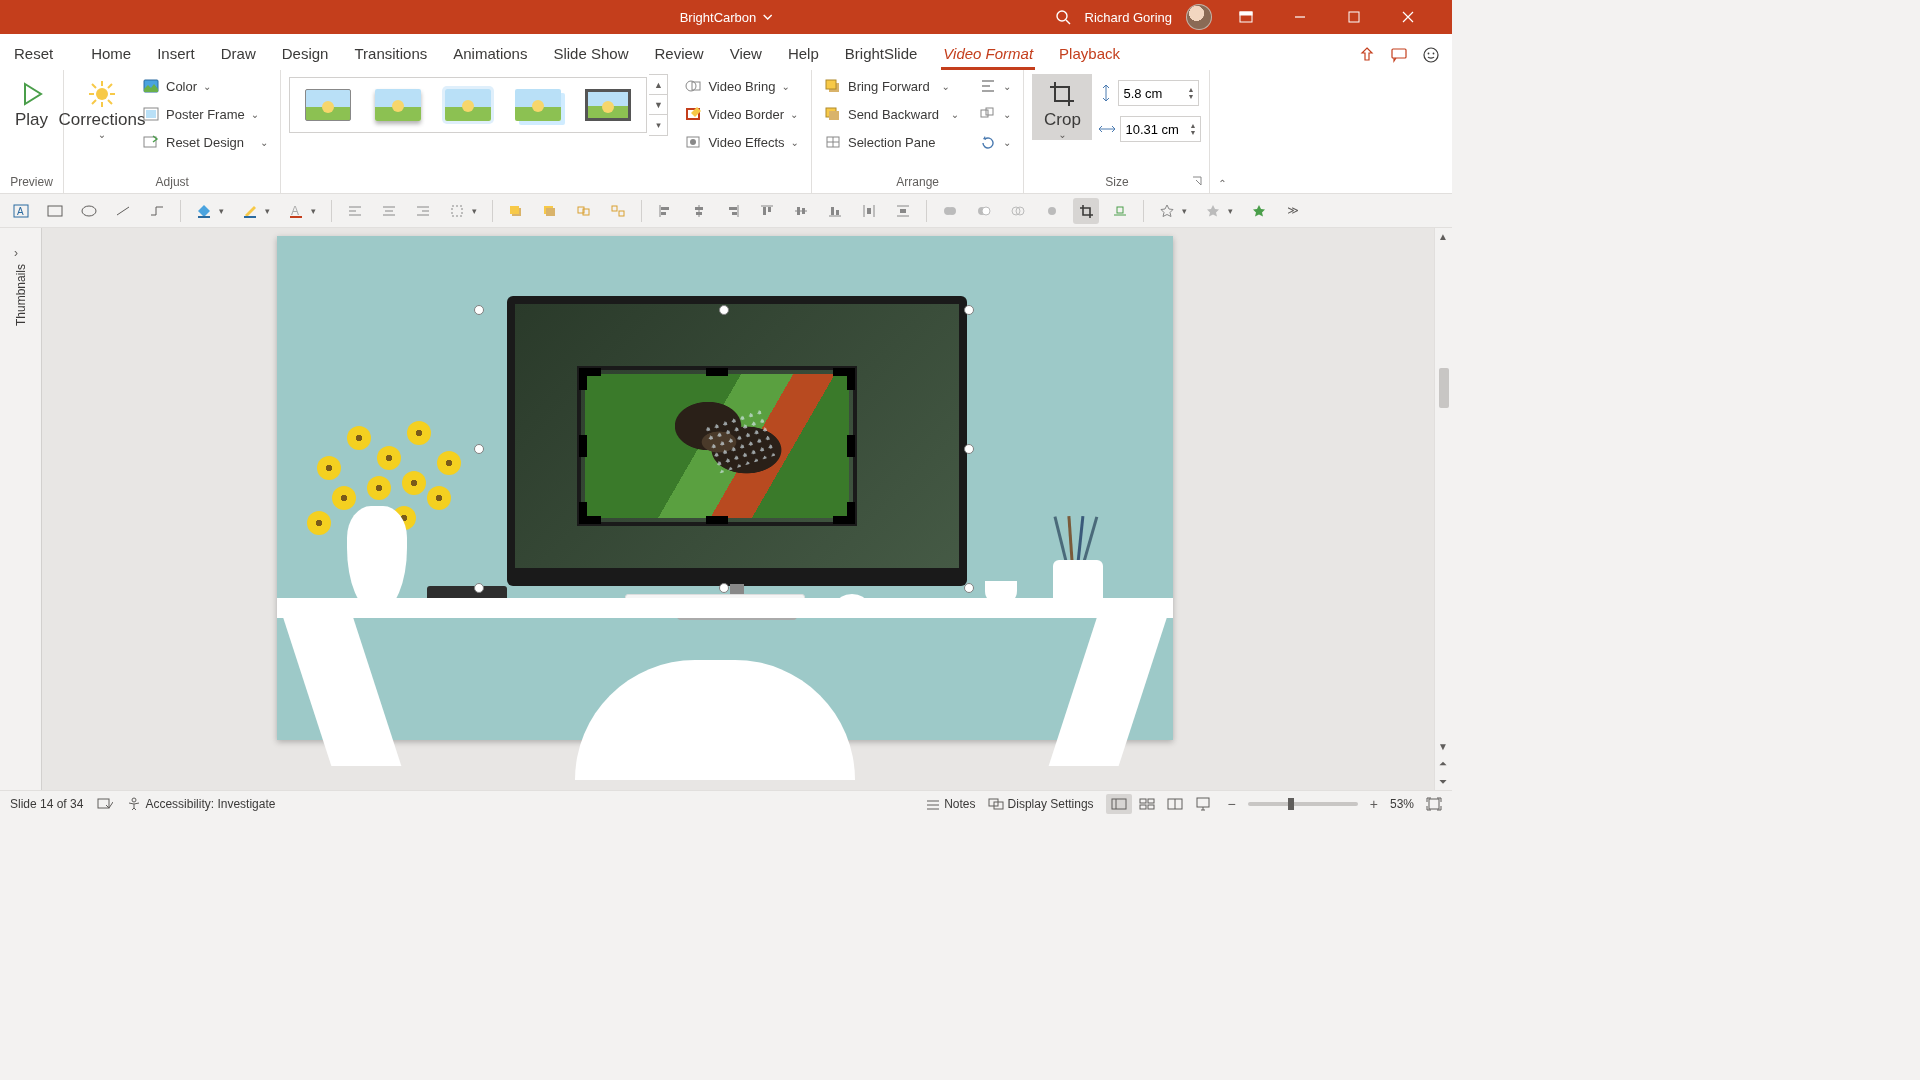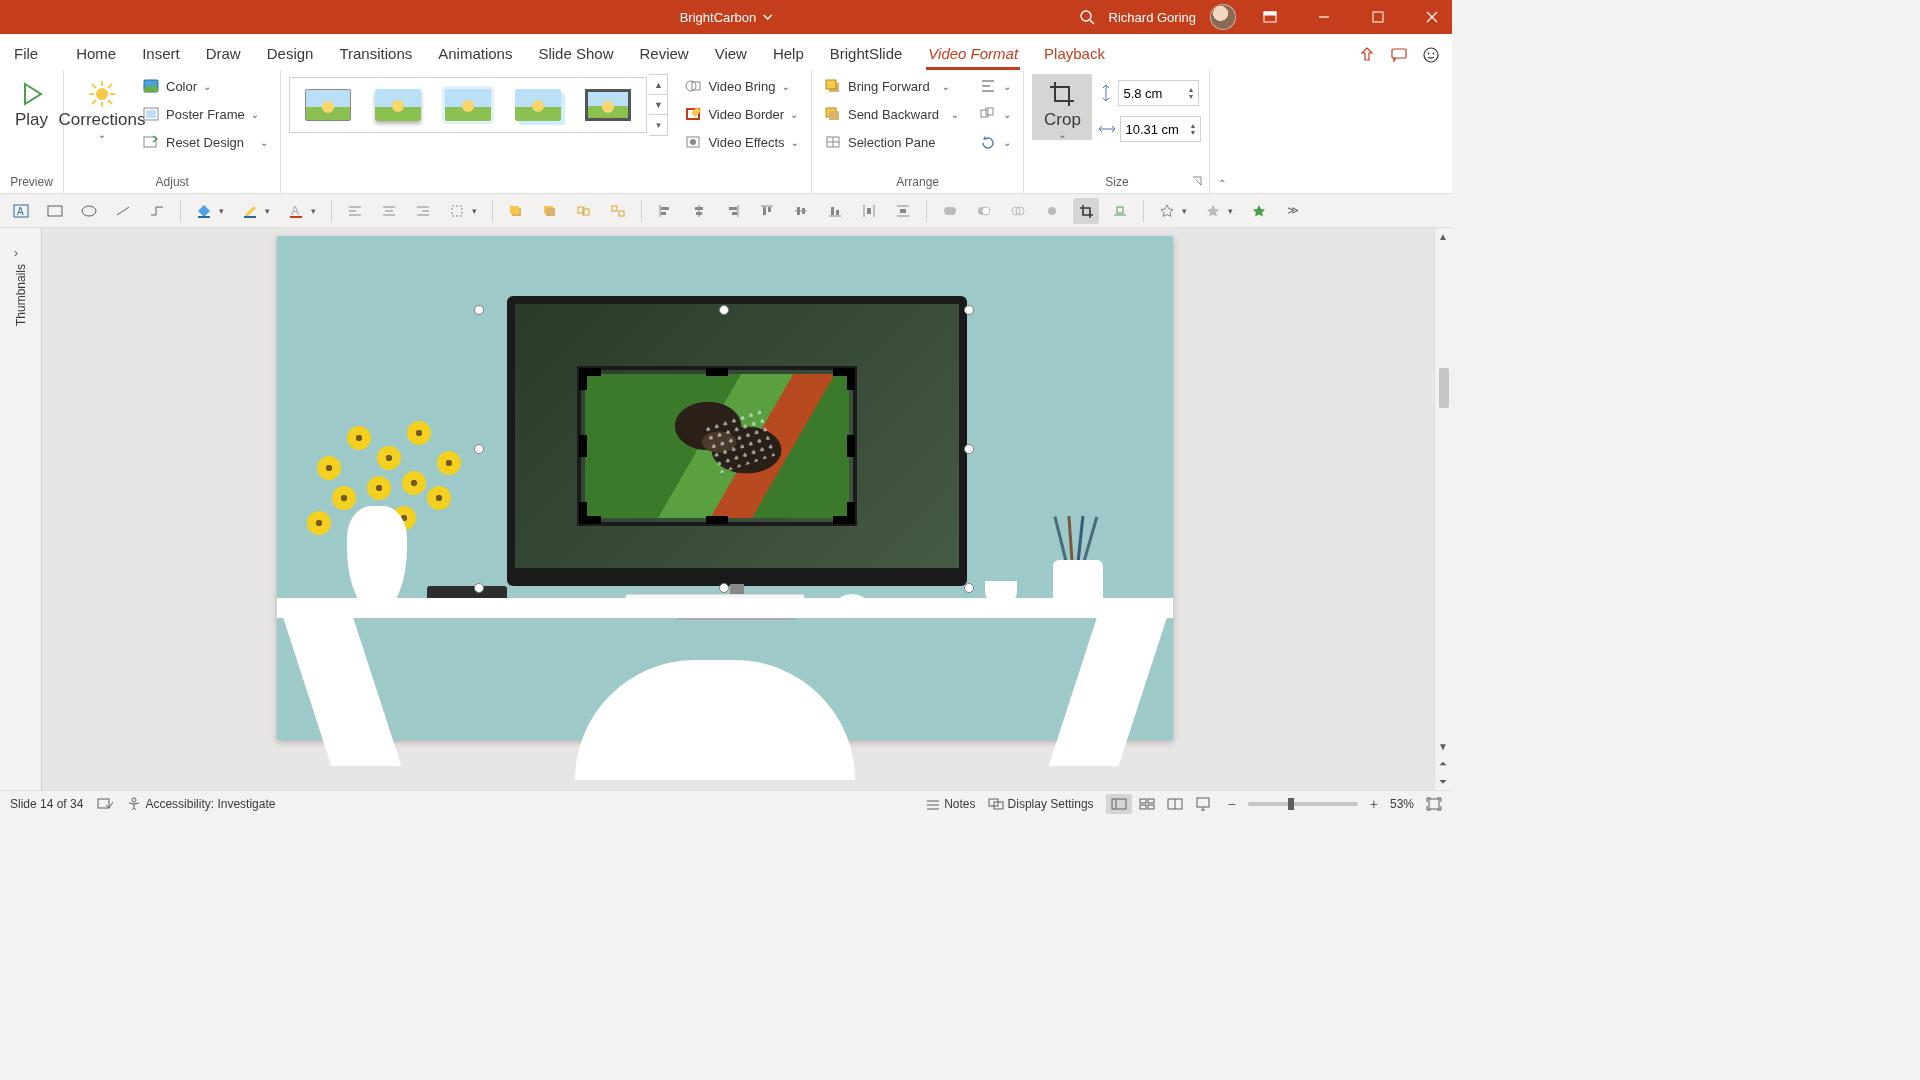--- a/index.html
+++ b/index.html
@@ -2,21 +2,21 @@
 <html><head>
 <meta charset="utf-8">
 <style>
 * { margin: 0; padding: 0; box-sizing: border-box; font-family: "Segoe UI", sans-serif; user-select: none; }
 body { width: 1452px; height: 816px; background: #f3f2f1; overflow: hidden; display: flex; flex-direction: column; }
 
 
 .titlebar { height: 34px; background: #c43e1c; display: flex; align-items: center; color: #fff; font-size: 13px; position: relative; }
 .titlebar .title { position: absolute; left: 50%; transform: translateX(-50%); display: flex; align-items: center; gap: 6px; }
 .titlebar .title svg { width: 10px; height: 10px; }
-.titlebar .right { margin-left: auto; display: flex; align-items: center; gap: 14px; padding-right: 0; }
+.titlebar .right { margin-left: auto; display: flex; align-items: center; gap: 14px; padding-right: 24px; }
 .titlebar .winbtn { width: 40px; height: 34px; display: flex; align-items: center; justify-content: center; }
 .titlebar .avatar { width: 26px; height: 26px; border-radius: 50%; background: radial-gradient(circle at 40% 35%, #f2d6c0 0 35%, #8a6a55 36% 100%); border: 1px solid rgba(255,255,255,.5); }
 .titlebar .search-icon svg, .titlebar .winbtn svg { stroke: #fff; }
 
 
 .tabstrip { height: 36px; background: #fff; display: flex; align-items: flex-end; padding: 0 12px; gap: 22px; position: relative; }
 .tabstrip .tab { font-size: 15px; color: #3b3a39; padding: 6px 2px 8px; cursor: pointer; }
 .tabstrip .tab.context { color: #c43e1c; }
 .tabstrip .tab.active { color: #c43e1c; border-bottom: 3px solid #c43e1c; padding-bottom: 5px; font-weight: 400; font-style: italic; }
 .tabstrip .file { font-size: 15px; color: #3b3a39; padding: 6px 2px 8px; margin-right: 12px; }
@@ -158,21 +158,21 @@
       </div>
     <div class="winbtn">
         <svg width="12" height="12">
           <path d="M1 1l10 10M11 1L1 11" stroke="#fff" stroke-width="1.2"></path>
         </svg>
       </div>
   </div>
 </div>
 
 <div class="tabstrip">
-  <div class="file">File</div>
+  <div class="file">Reset</div>
   <div class="tab">Home</div>
   <div class="tab">Insert</div>
   <div class="tab">Draw</div>
   <div class="tab">Design</div>
   <div class="tab">Transitions</div>
   <div class="tab">Animations</div>
   <div class="tab">Slide Show</div>
   <div class="tab">Review</div>
   <div class="tab">View</div>
   <div class="tab">Help</div>

